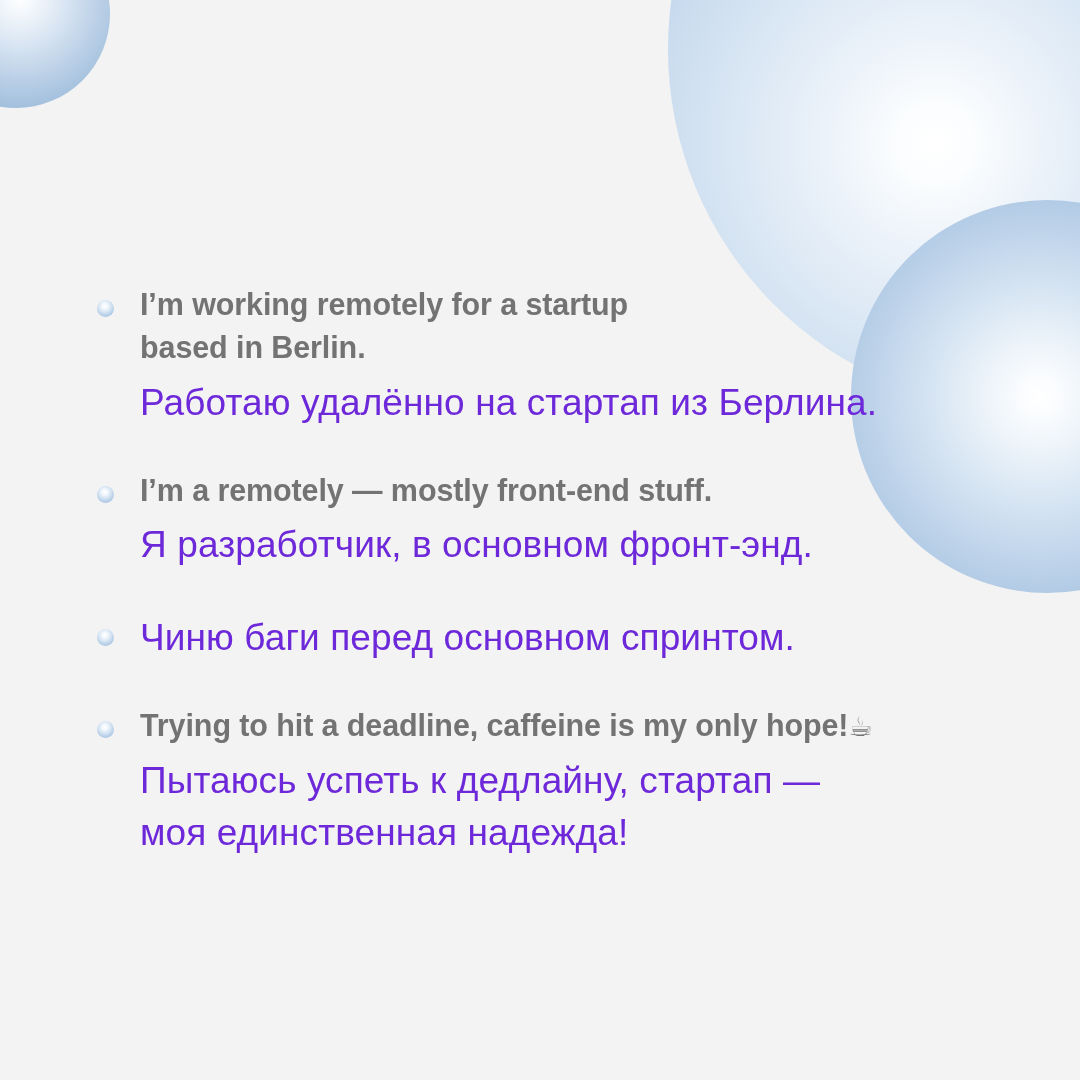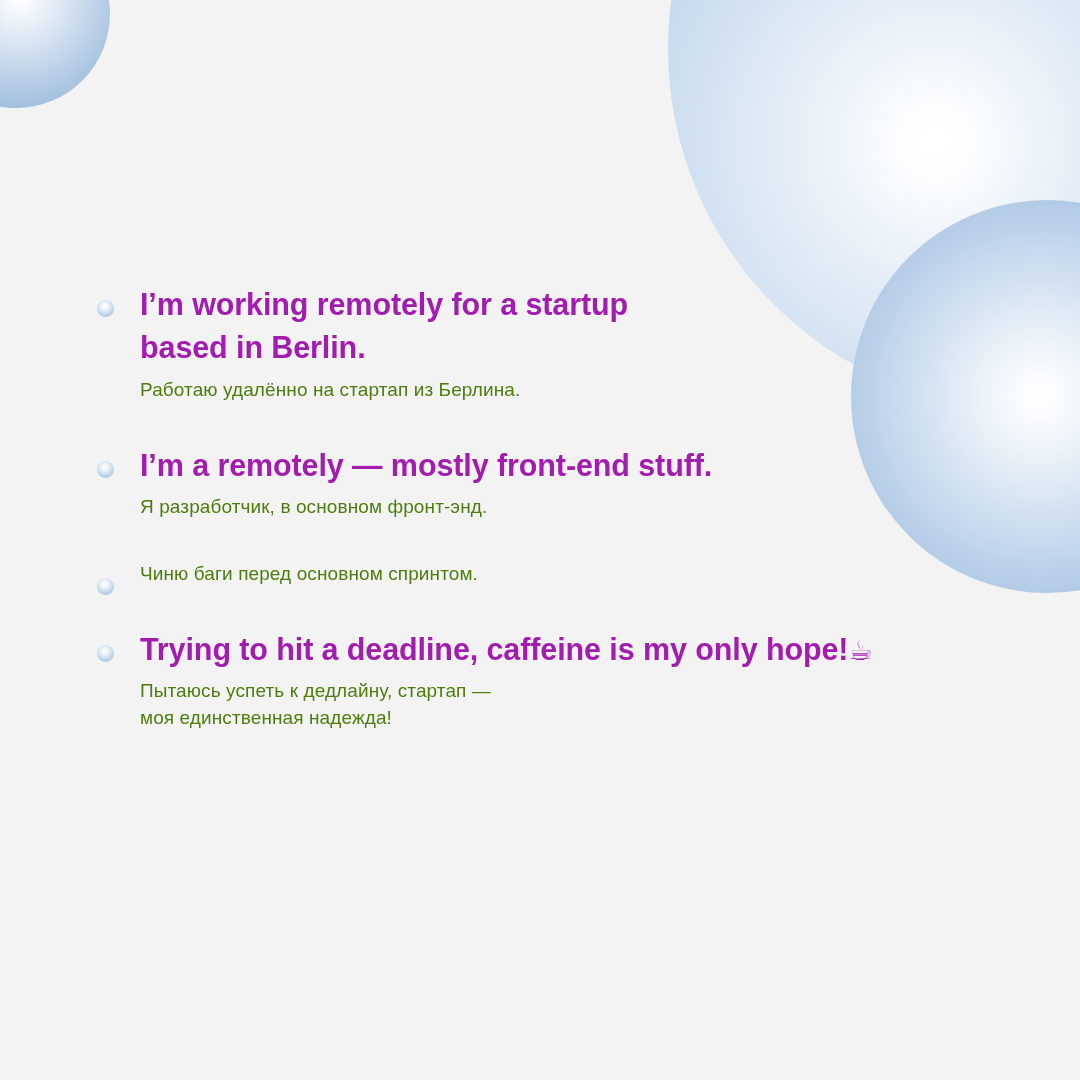--- a/index.html
+++ b/index.html
@@ -118,30 +118,30 @@
         #f4f9fd 18%,
         #d7e5f3 42%,
         #aec9e4 72%,
         #8fb3d6 100%);
   }
 
   .phrase-en {
     font-size: 30.5px;
     font-weight: 700;
     line-height: 1.42;
-    color: #a21caf;
+    color: #737373;
     letter-spacing: -0.1px;
     white-space: pre-line;
   }
 
   .phrase-ru {
-    font-size: 19px;
+    font-size: 37px;
     font-weight: 400;
     line-height: 1.42;
-    color: #4d7c0f;
+    color: #6d28d9;
     letter-spacing: 0.1px;
     margin-top: 7px;
     white-space: pre-line;
   }
 
   .emoji {
     font-family: "DejaVu Sans", sans-serif;
     font-weight: 400;
     font-size: 27px;
   }

